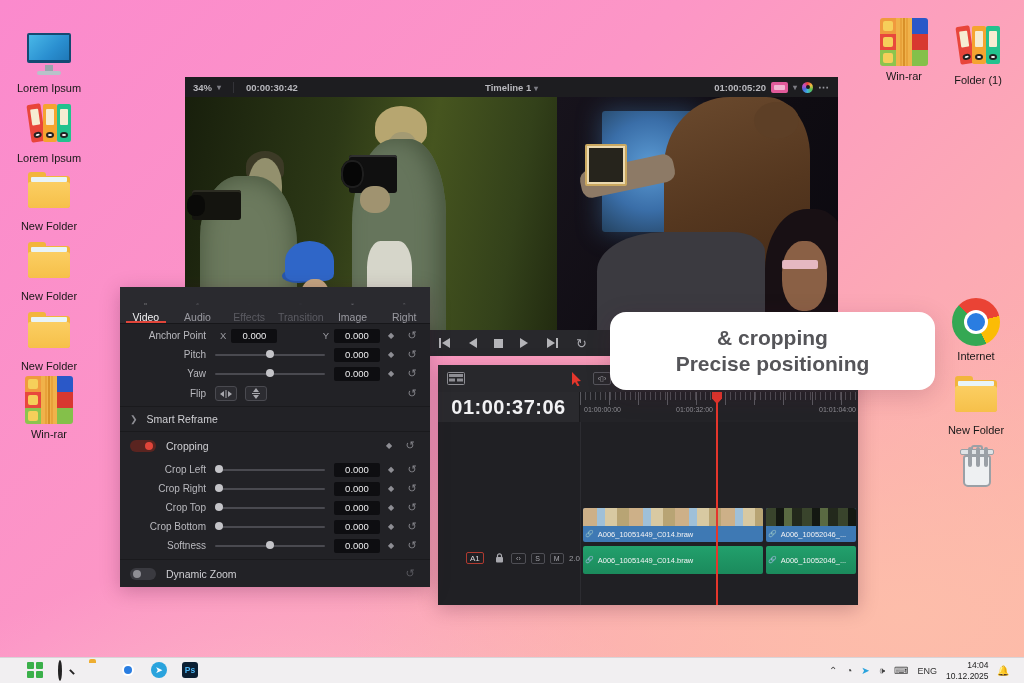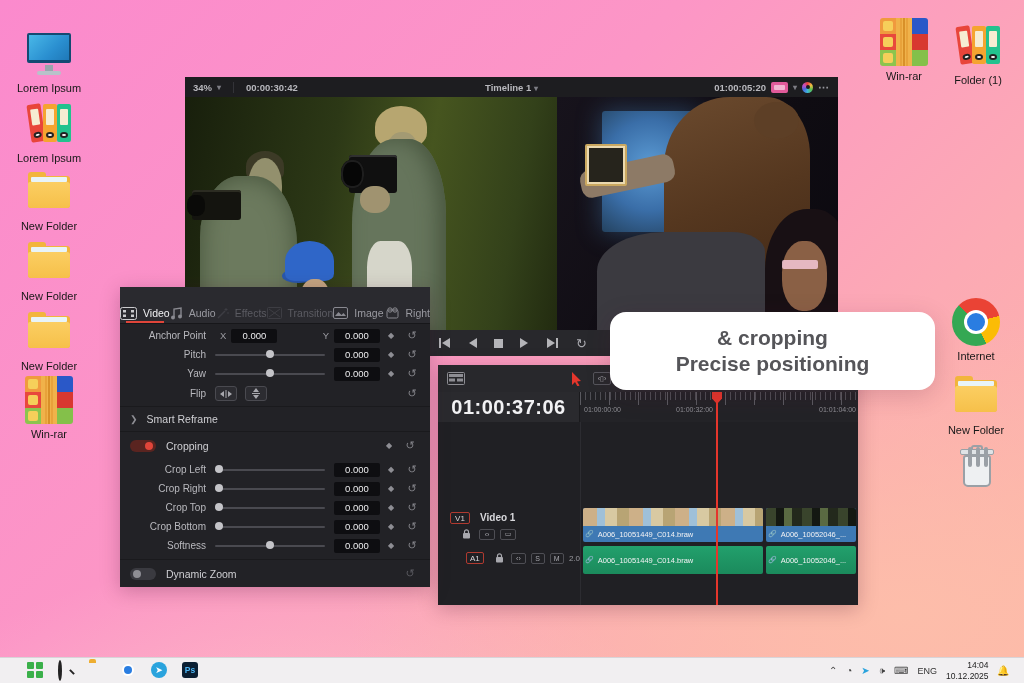--- a/index.html
+++ b/index.html
@@ -100,21 +100,21 @@
   .w2face { left:80%; top:62%; width:16%; height:30%; border-radius:45%; background:#8a6045; }
   .w2glass { left:80%; top:70%; width:13%; height:4%; border-radius:2px; background:rgba(245,200,215,.85); }
 
   .transport { height:26px; background:#28282c; display:flex; align-items:center; justify-content:flex-start; gap:17px; padding-left:253px; }
   .tbtn svg { display:block; }
   .loopg { color:#a8a8ae; font-size:13px; line-height:1; }
 
   
   #inspector { position:absolute; left:120px; top:287px; width:310px; height:300px; background:#222226; z-index:3; color:#c6c6ca; box-shadow:0 4px 18px rgba(60,10,40,.25); }
   #itabs { height:37px; background:#2a2a2f; display:flex; border-bottom:1px solid #17171a; }
-  .itab { flex:1; display:flex; flex-direction:row; align-items:center; justify-content:center; gap:6px; font-size:10.5px; color:#9a9aa1; position:relative; padding-top:16px; }
+  .itab { flex:1; display:flex; flex-direction:column; align-items:center; justify-content:center; gap:6px; font-size:10.5px; color:#9a9aa1; position:relative; padding-top:16px; }
   .itab svg { opacity:.85; }
   .itab.active { color:#f0f0f2; }
   .itab.active:after { content:""; position:absolute; left:6px; right:6px; bottom:0; height:2.5px; background:#e0453a; }
   .itab.dim { color:#5b5b62; } .itab.dim svg { opacity:.4; }
 
   .irow { display:flex; align-items:center; height:19px; padding-right:8px; font-size:10px; }
   .ilabel { width:95px; text-align:right; padding-right:9px; color:#b9b9be; flex:none; }
   .vbox { width:46px; height:14px; background:#0e0e11; border-radius:2px; color:#ececee; font-size:9.5px;
           display:flex; align-items:center; justify-content:center; flex:none; }
   .axis { color:#9c9ca2; font-size:9.5px; margin:0 5px; }
@@ -625,36 +625,20 @@
         <div class="ticksMaj"></div>
         <span class="rlbl" style="left:4px;">01:00:00:00</span>
         <span class="rlbl" style="left:96px;">01:00:32:00</span>
         <span class="rlbl" style="right:2px;">01:01:04:00</span>
       </div>
     </div>
 
     <div id="tbody">
       <div class="vline"></div>
 
-      <div class="trackhdr" style="top:88px;">
-        <div style="display:flex; align-items:center; padding-left:12px; height:15px;">
-          <span class="badge">V1</span>
-          <span class="tname">Video 1</span>
-        </div>
-        <div style="display:flex; align-items:center; padding-left:20px; height:18px;">
-          <span class="tico noborder">
-            <svg width="9" height="10" viewBox="0 0 9 10">
-                <rect x="1" y="4" width="7" height="5.5" rx="1" fill="#a8a8ae"></rect>
-                <path d="M2.5 4V2.8a2 2 0 014 0V4" fill="none" stroke="#a8a8ae" stroke-width="1.2"></path>
-              </svg>
-            </span>
-          <span class="tico">‹›</span>
-          <span class="tico">▭</span>
-        </div>
-      </div>
 
       <div class="trackhdr" style="top:128px;">
         <div style="display:flex; align-items:center; padding-left:28px; height:16px;">
           <span class="badge">A1</span>
           <span style="width:10px;"></span>
           <span class="tico noborder">
             <svg width="9" height="10" viewBox="0 0 9 10">
                 <rect x="1" y="4" width="7" height="5.5" rx="1" fill="#a8a8ae"></rect>
                 <path d="M2.5 4V2.8a2 2 0 014 0V4" fill="none" stroke="#a8a8ae" stroke-width="1.2"></path>
               </svg>

